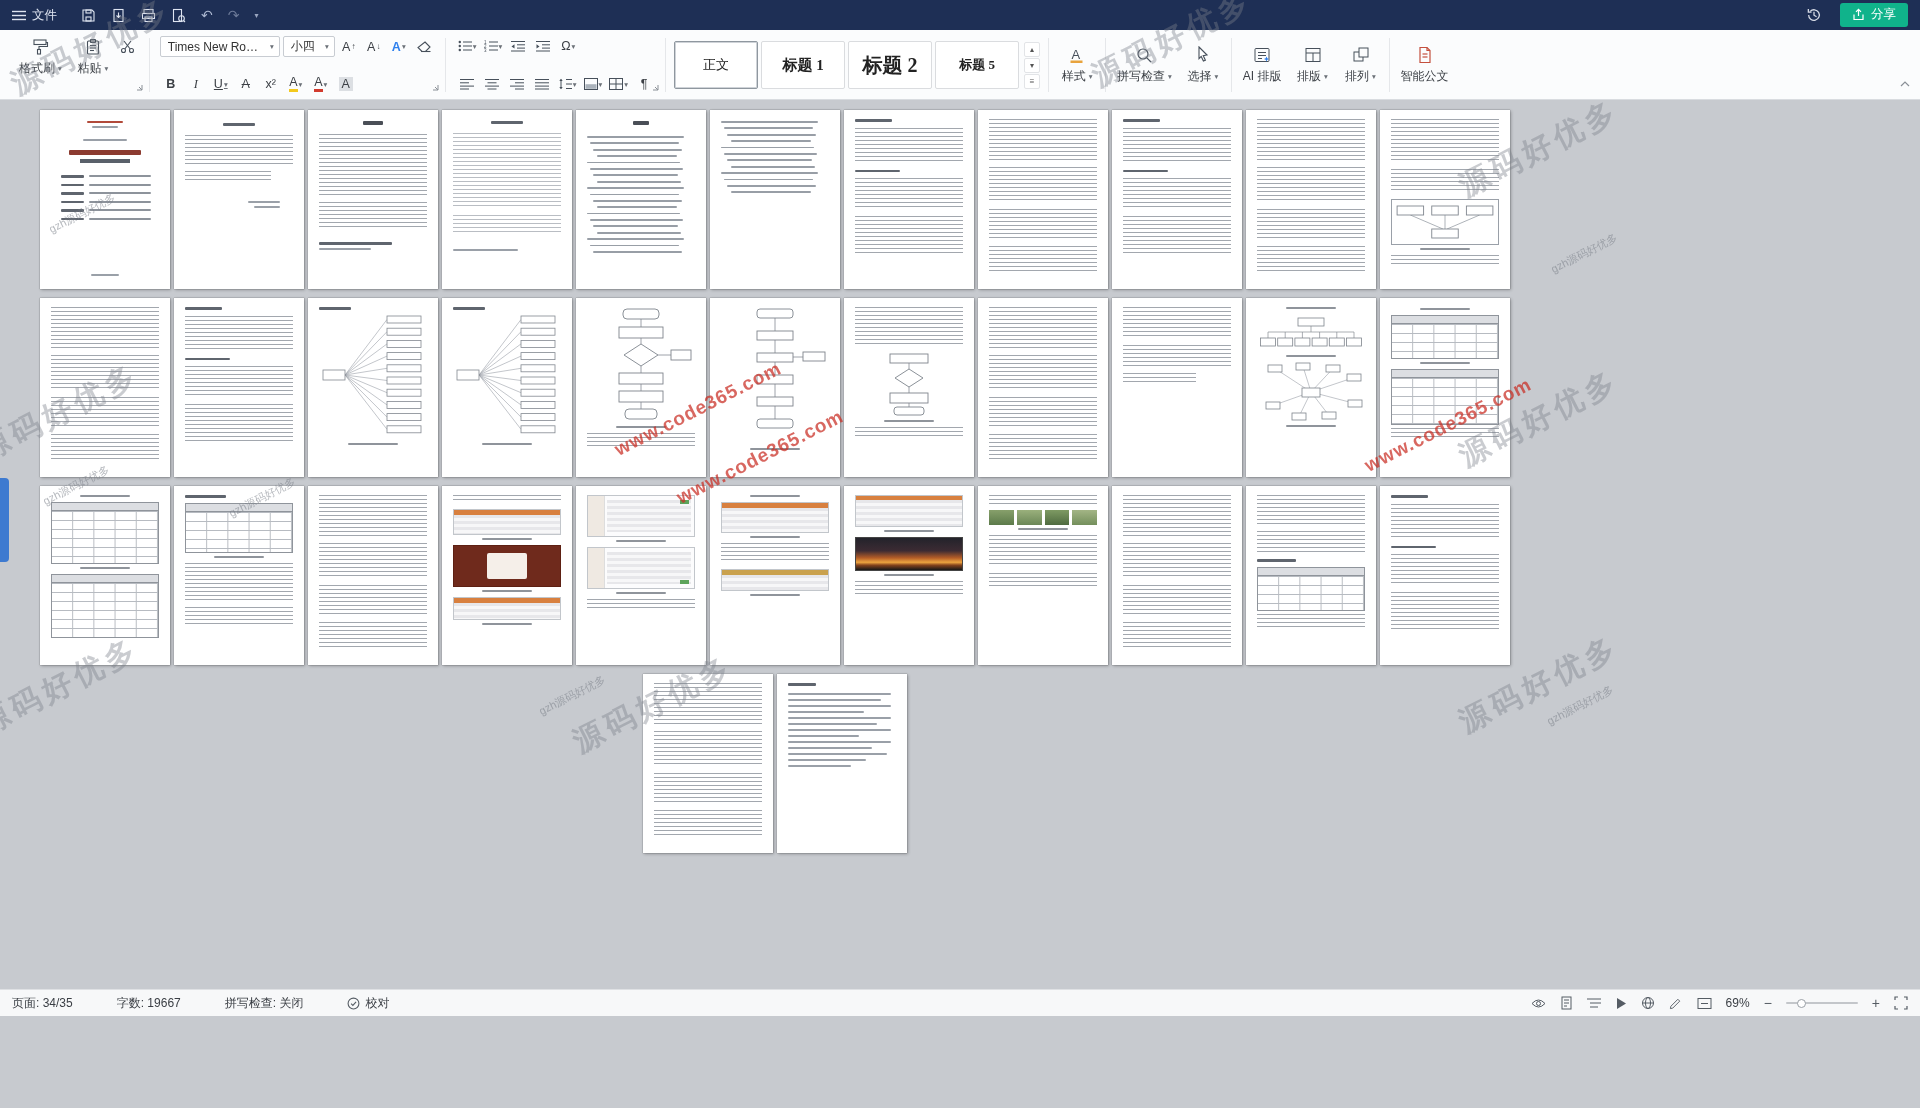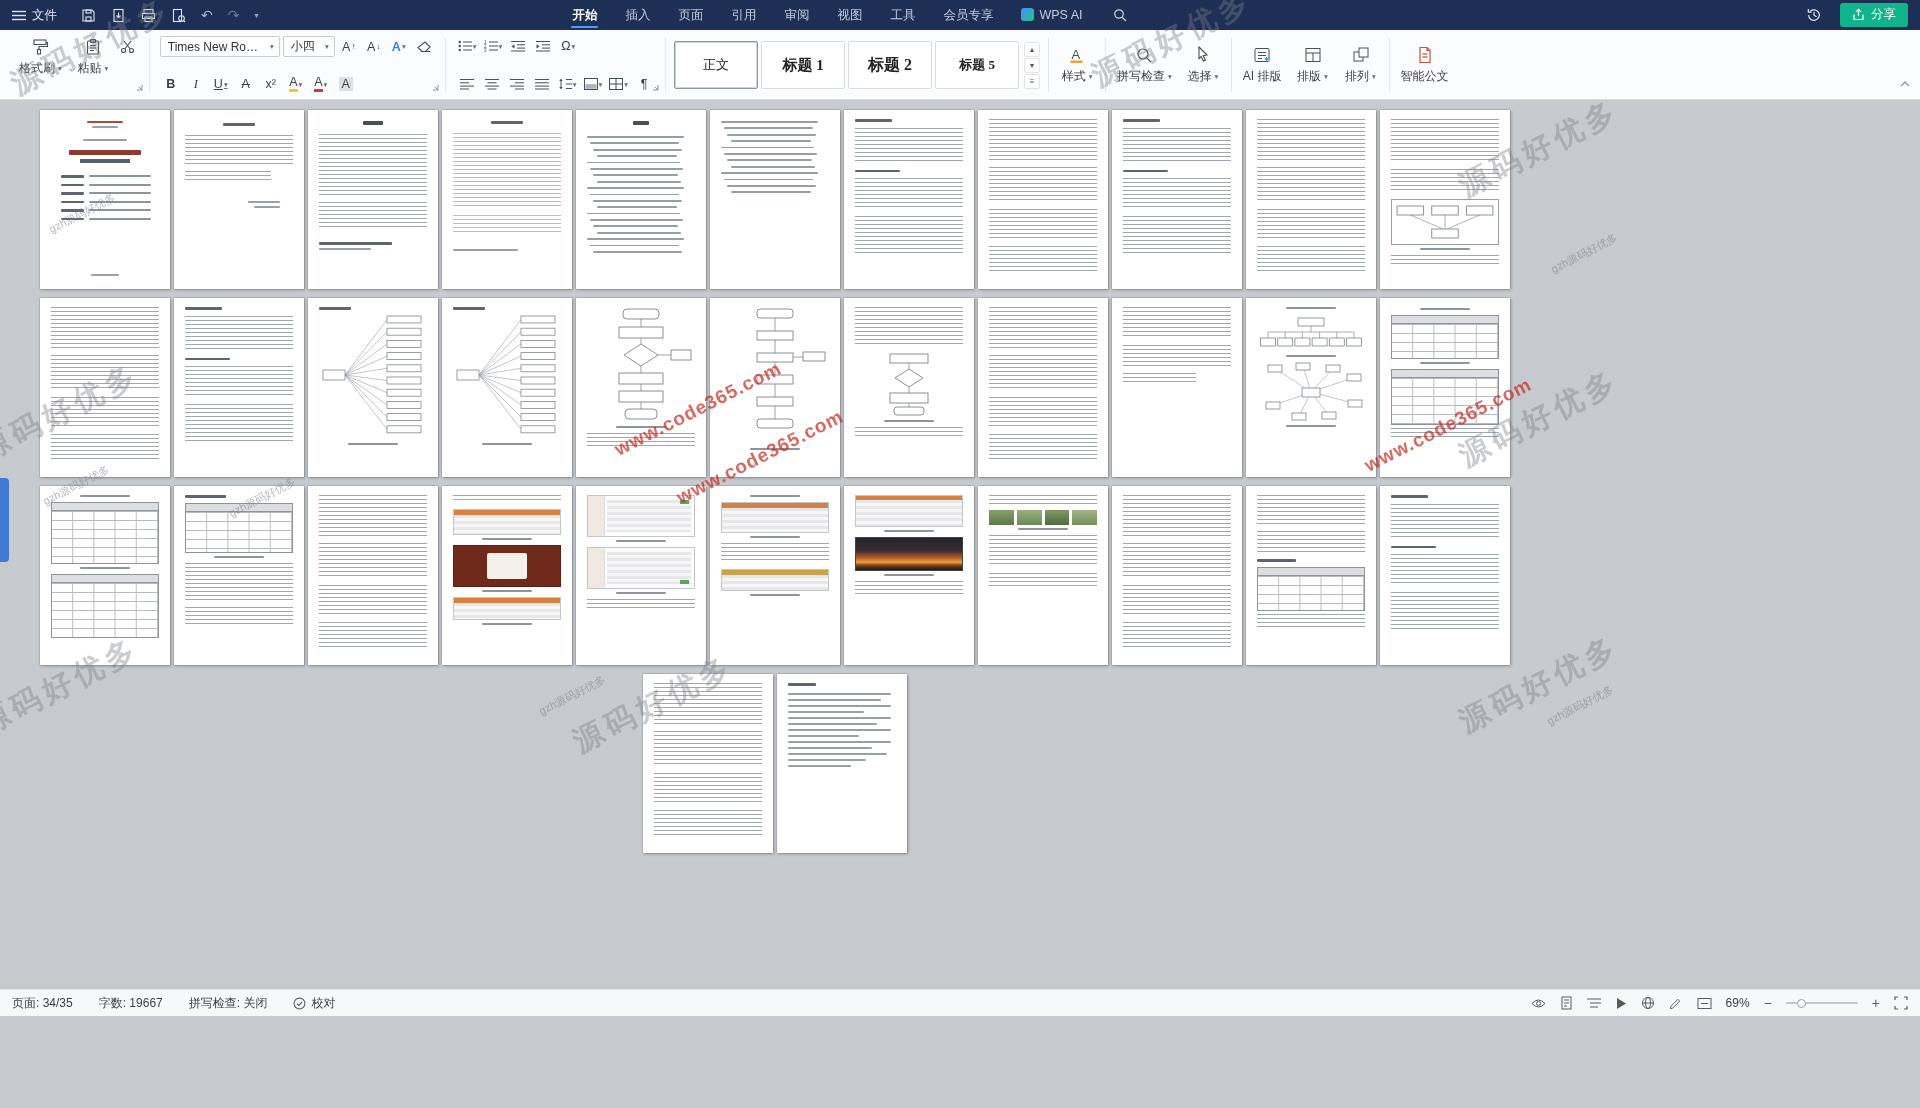--- a/index.html
+++ b/index.html
@@ -51,21 +51,21 @@
   .a-fc span:first-child{border-bottom:3px solid #d23b2e;line-height:1}
   .a-box span{background:#dcdfe3;padding:0 3px}
   .fx{color:#2f80ed;font-weight:bold}
   .tiny-ar{font-size:8px;color:#3c4046}
   .launcher{position:absolute;right:2px;bottom:0;cursor:pointer}
   .gallery{display:flex;align-items:center;gap:3px;padding:0 4px}
   .gcell{width:84px;height:48px;background:#fff;border:1px solid #dadcdf;border-radius:2px;
     display:flex;align-items:center;justify-content:center;font-size:13px;color:#222;cursor:pointer;white-space:nowrap}
   .gcell.sel{border-color:#8f979f;box-shadow:inset 0 0 0 1px #cfd3d8}
   .gcell.hh{font-family:"Liberation Serif","DejaVu Serif",serif;font-weight:bold}
-  .g1{font-size:15px}.g2{font-size:16px}.g3{font-size:13px}
+  .g1{font-size:15px}.g2{font-size:20px}.g3{font-size:13px}
   .gnav{display:flex;flex-direction:column;gap:1px;margin-left:2px}
   .gnav .iconbtn{height:15px;min-width:16px;font-size:8px;color:#555;border:1px solid #e2e4e7;background:#fff}
   .collapse-btn{position:absolute;right:10px;bottom:8px;cursor:pointer}
 
   
   .doc{flex:1;position:relative;overflow:hidden;background:#c7cacf}
   #pages{position:absolute;left:40px;top:10px;width:1470px}
   .prow{display:flex;gap:4px;margin-bottom:9px}
   .prow.center{justify-content:center}
   .thumb{width:130px;height:179px;background:#fff;flex:0 0 130px;position:relative;cursor:pointer;
@@ -117,21 +117,21 @@
   
   #wm{position:absolute;inset:0;pointer-events:none;z-index:60;overflow:hidden}
   #wm span{position:absolute;transform:rotate(-27deg);white-space:nowrap}
   .wm-brand{font-size:30px;font-weight:bold;letter-spacing:5px;color:rgba(122,128,137,.40)}
   .wm-gzh{font-size:11px;color:rgba(120,126,134,.55)}
   .wm-url{font-size:19px;font-weight:bold;letter-spacing:1px;color:rgba(201,44,34,.72)}
 
   
   .statusbar{flex:0 0 27px;height:27px;background:#f7f8f9;border-top:1px solid #dfe1e4;display:flex;
     align-items:center;font-size:12px;color:#3a3e44;padding:0 12px;position:relative;z-index:5}
-  .sb-left{display:flex;gap:26px;align-items:flex-end}
+  .sb-left{display:flex;gap:44px;align-items:flex-end}
   .sb-item{display:flex;align-items:center;gap:5px;cursor:pointer}
   .sb-right{margin-left:auto;display:flex;gap:14px;align-items:center}
   .sb-right svg{display:block;cursor:pointer}
   .zoomctl{font-size:14px;color:#555c64;cursor:pointer;line-height:1}
   .zoom-slider{width:72px;height:2px;background:#c3c6ca;position:relative;border-radius:1px;cursor:pointer}
   .zoom-thumb{position:absolute;left:11px;top:-3.5px;width:9px;height:9px;background:#fff;
     border:1px solid #9aa0a6;border-radius:50%}
 </style>
 </head>
 <body>
@@ -169,39 +169,20 @@
             <rect x="2.5" y="1.5" width="8" height="12"></rect>
             <circle cx="10.5" cy="10.5" r="2.8"></circle>
             <line x1="12.5" y1="12.5" x2="14" y2="14"></line>
           </svg>
         <span class="undo">↶</span>
         <span class="redo">↷</span>
         <span class="caret">▾</span>
       </div>
     </div>
 
-    <nav class="tabs">
-      <div class="tab active">开始</div>
-      <div class="tab">插入</div>
-      <div class="tab">页面</div>
-      <div class="tab">引用</div>
-      <div class="tab">审阅</div>
-      <div class="tab">视图</div>
-      <div class="tab">工具</div>
-      <div class="tab">会员专享</div>
-      <div class="tab">
-        <span class="ai-logo"></span><span>WPS AI</span>
-      </div>
-      <div class="search-btn">
-        <svg width="14" height="14" viewBox="0 0 14 14" fill="none" stroke="#c9d1e2" stroke-width="1.3">
-            <circle cx="6" cy="6" r="4.2"></circle>
-            <line x1="9.2" y1="9.2" x2="13" y2="13"></line>
-          </svg>
-      </div>
-    </nav>
 
     <div class="tb-right">
       <svg width="16" height="16" viewBox="0 0 15 15" fill="none" stroke="#d7dce6" stroke-width="1.2">
           <path d="M2.5 7.5 a5 5 0 1 0 1.4-3.4"></path>
           <path d="M2.2 1.8 v3 h3"></path>
           <path d="M7.5 4.5 v3.2 l2.4 1.4"></path>
         </svg>
       <div class="share-btn">
         <svg width="13" height="13" viewBox="0 0 13 13" fill="none" stroke="#fff" stroke-width="1.2">
             <path d="M6.5 8 V1.5 M4 3.8 L6.5 1.3 9 3.8"></path>

